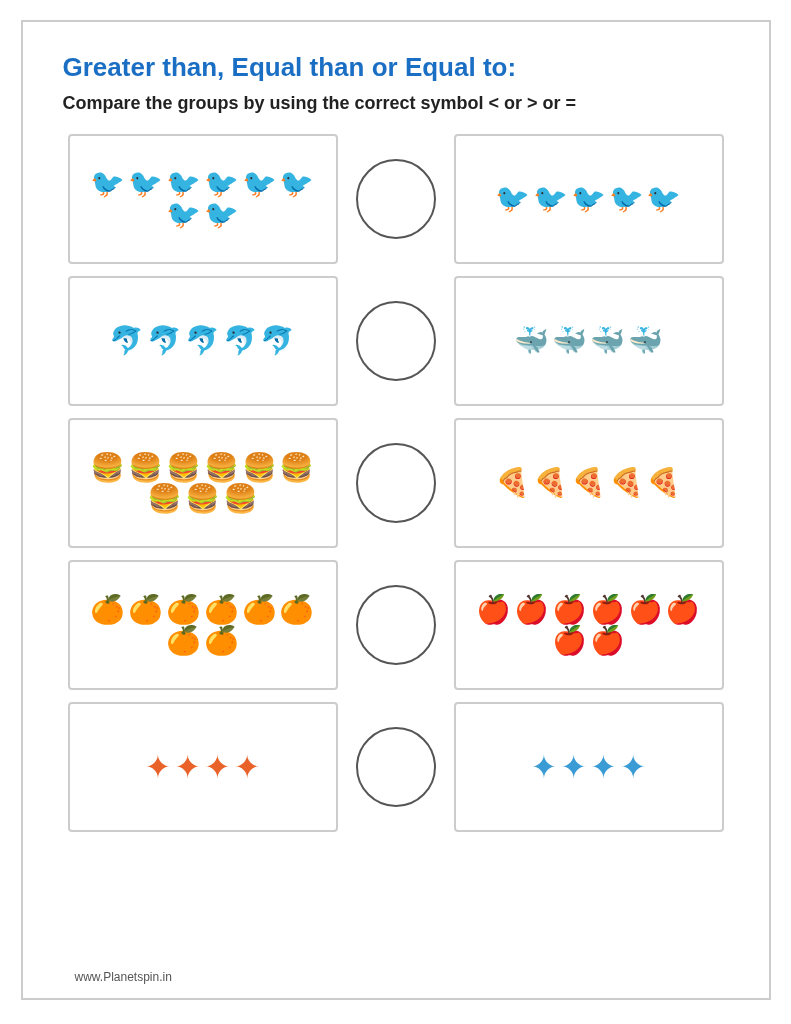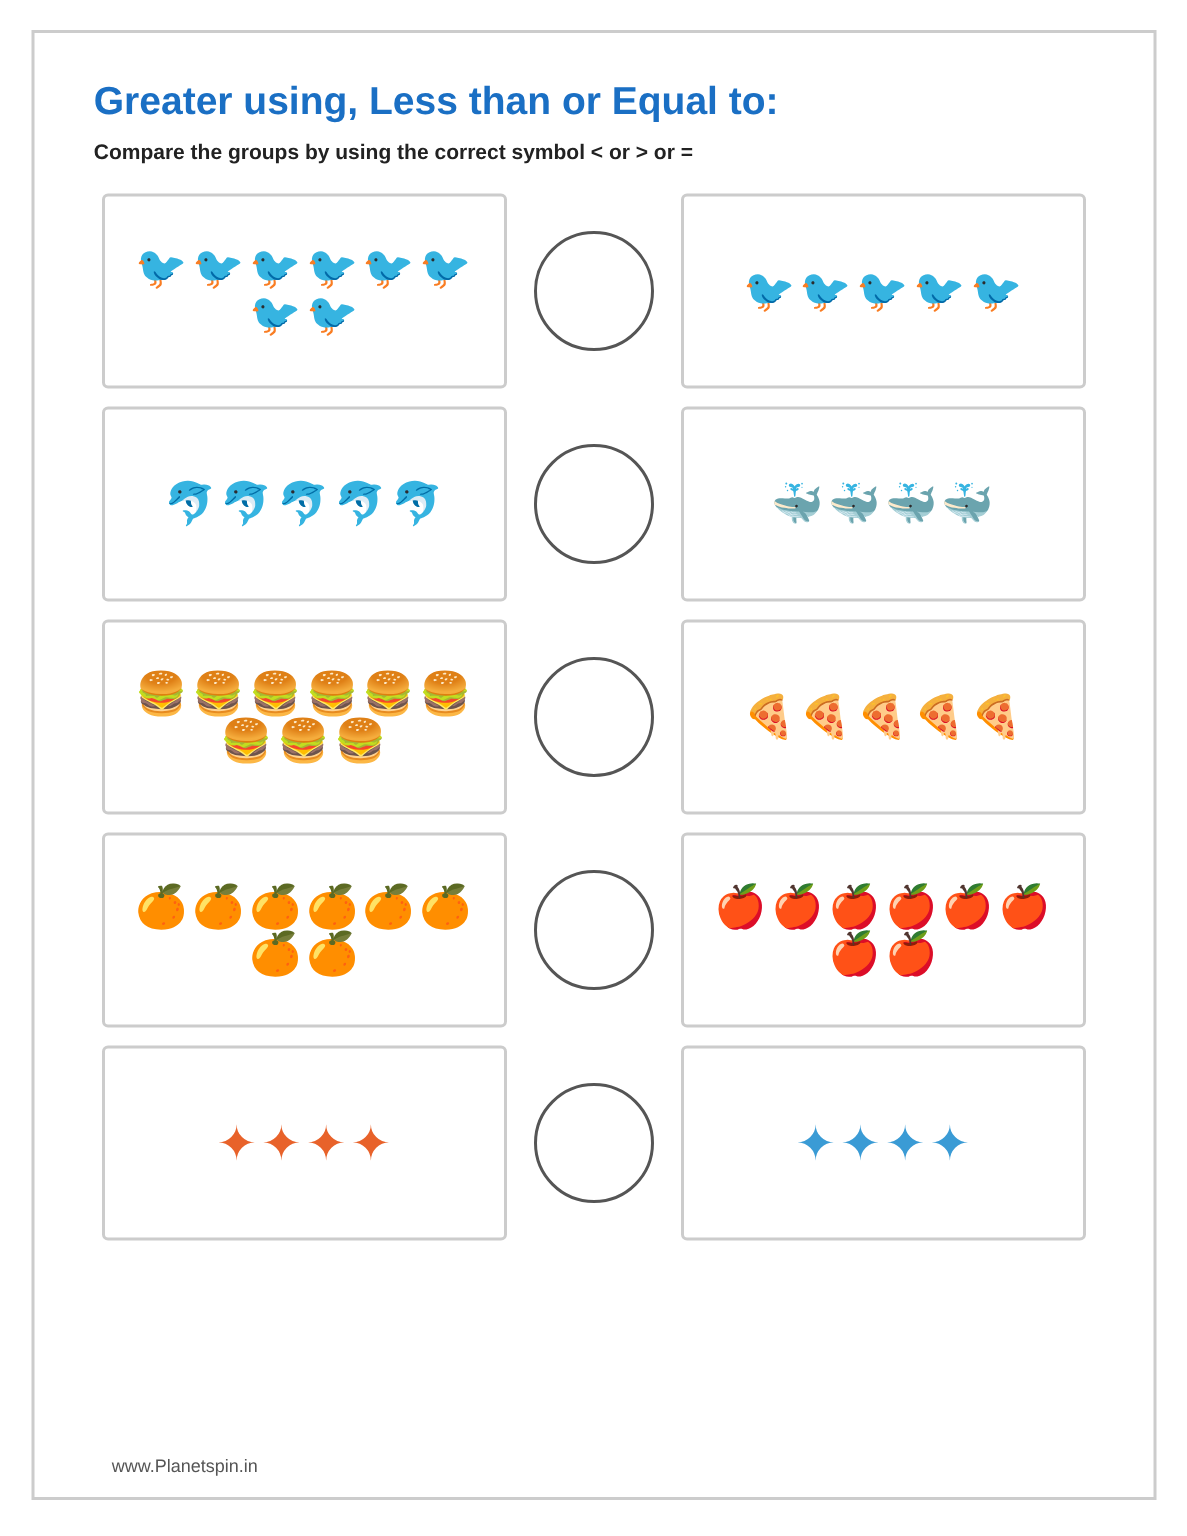--- a/index.html
+++ b/index.html
@@ -18,21 +18,21 @@
       padding: 30px 40px;
       position: relative;
     }
     .title {
       color: #1a6fc4;
       font-size: 26px;
       font-weight: bold;
       margin-bottom: 10px;
     }
     .subtitle {
-      font-size: 14px;
+      font-size: 18px;
       font-weight: bold;
       margin-bottom: 20px;
       color: #222;
     }
     .rows-container {
       display: flex;
       flex-direction: column;
       gap: 12px;
     }
     .comparison-row {
@@ -77,21 +77,21 @@
       justify-content: center;
       align-items: center;
       gap: 3px;
       width: 100%;
     }
   </style>
 </head>
 <body>
 
 <div class="page">
-  <div class="title">Greater using, Less than or Equal to:</div>
+  <div class="title">Greater than, Equal than or Equal to:</div>
   <div class="subtitle">Compare the groups by using the correct symbol &lt; or &gt; or =</div>
 
   <div class="rows-container">
 
     <div class="comparison-row">
       <div class="item-box">
         <div class="emoji-grid">
           <span class="emoji-item">🐦</span>
           <span class="emoji-item">🐦</span>
           <span class="emoji-item">🐦</span>

